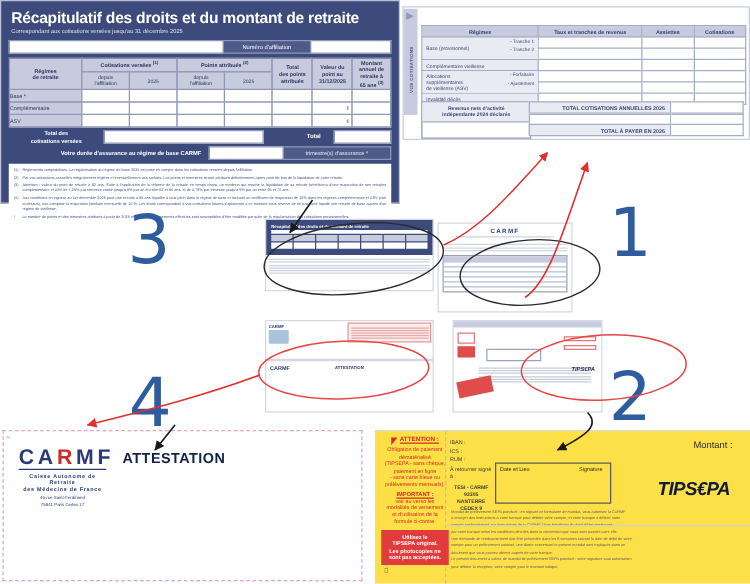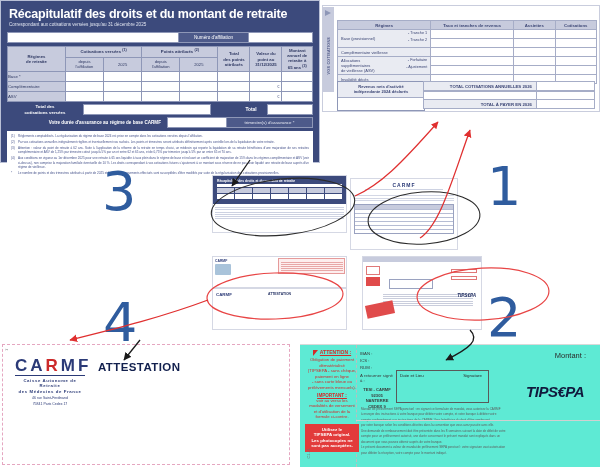--- a/index.html
+++ b/index.html
@@ -187,21 +187,21 @@
   .carmf-l2 { color:#2b3a77; font-size:3.5px; text-align:center; margin-top:2px; line-height:4.4px;}
   #attest-title {
     position:absolute; left:95px; top:16px; color:#12204e;
     font-size:11.5px; font-weight:bold; letter-spacing:0.4px;
   }
   #attest-corner { position:absolute; left:2px; top:2px; color:#8a8a8a; font-size:4px; }
 
   
   #doc-tip {
     position:absolute; left:300px; top:344px; width:300px; height:123px;
-    background:#5eead4; border-top:1px solid #d9d9d9;
+    background:#fde047; border-top:1px solid #d9d9d9;
   }
   #tip-attention {
     position:absolute; left:5px; top:4px; width:54px;
   }
   .att-head { display:flex; align-items:flex-start; justify-content:center; gap:2px; }
   .att-flag { width:0; height:0; border-left:5px solid #d42a2a; border-bottom:6px solid transparent; margin-top:1px;}
   .att-title { color:#d42a2a; font-size:5px; font-weight:bold; text-decoration:underline; }
   .att-body { color:#d42a2a; font-size:4.3px; line-height:5.5px; text-align:center; margin-top:1px; }
   .att-imp { color:#d42a2a; font-size:4.6px; font-weight:bold; text-decoration:underline; text-align:center; margin-top:3px;}
   .att-imp2 { color:#d42a2a; font-size:4.3px; line-height:5.4px; text-align:center; }

